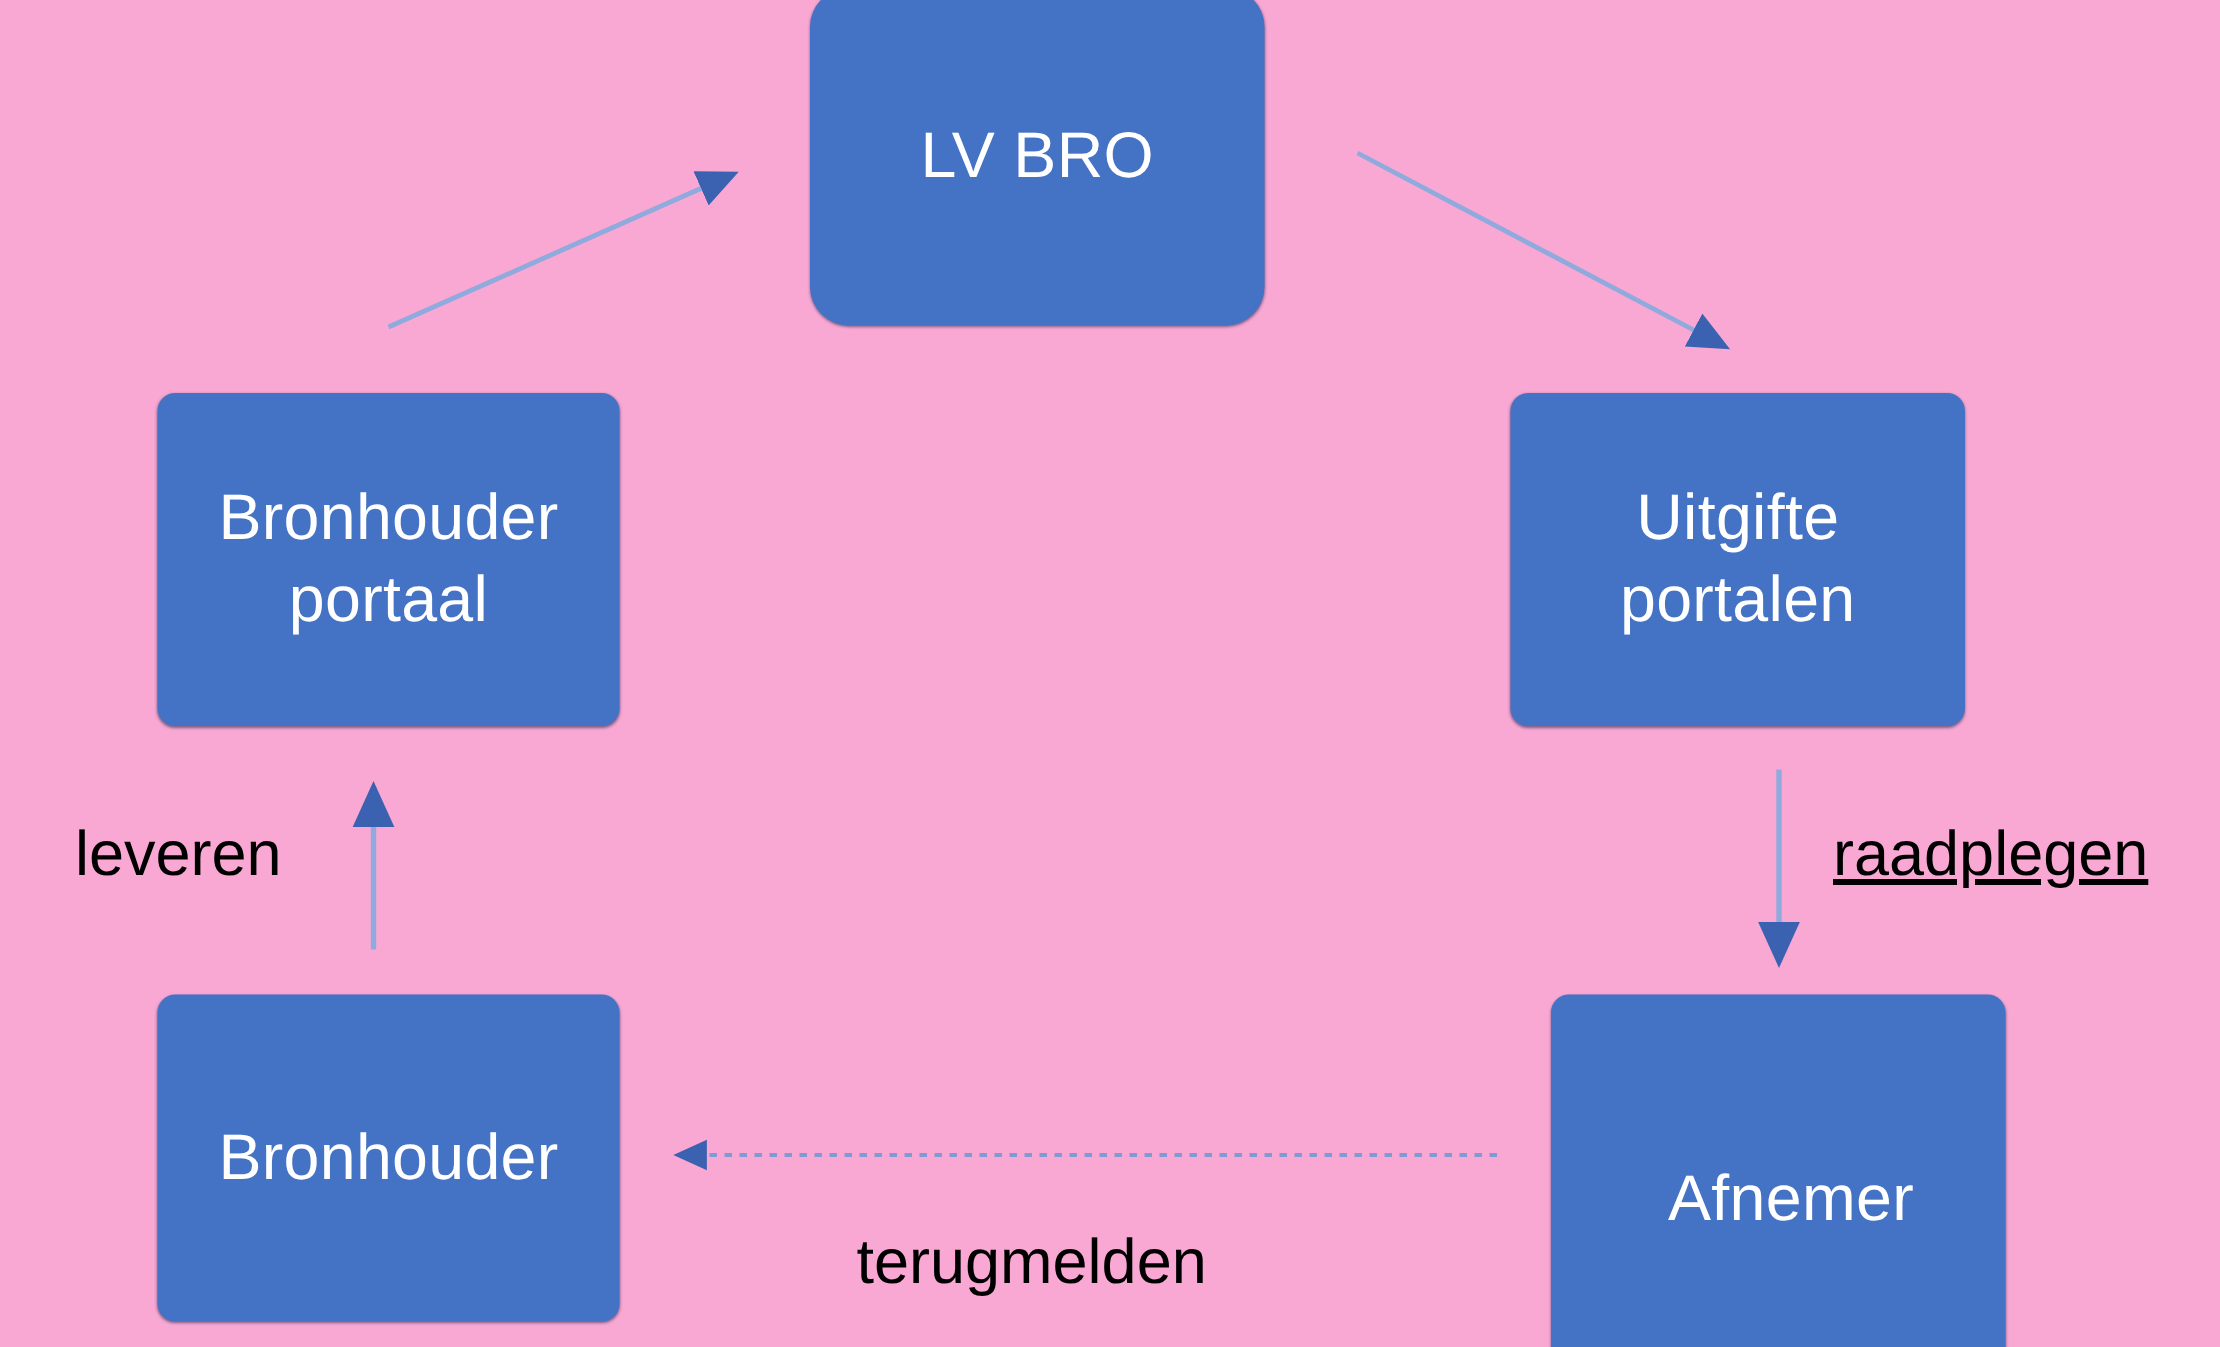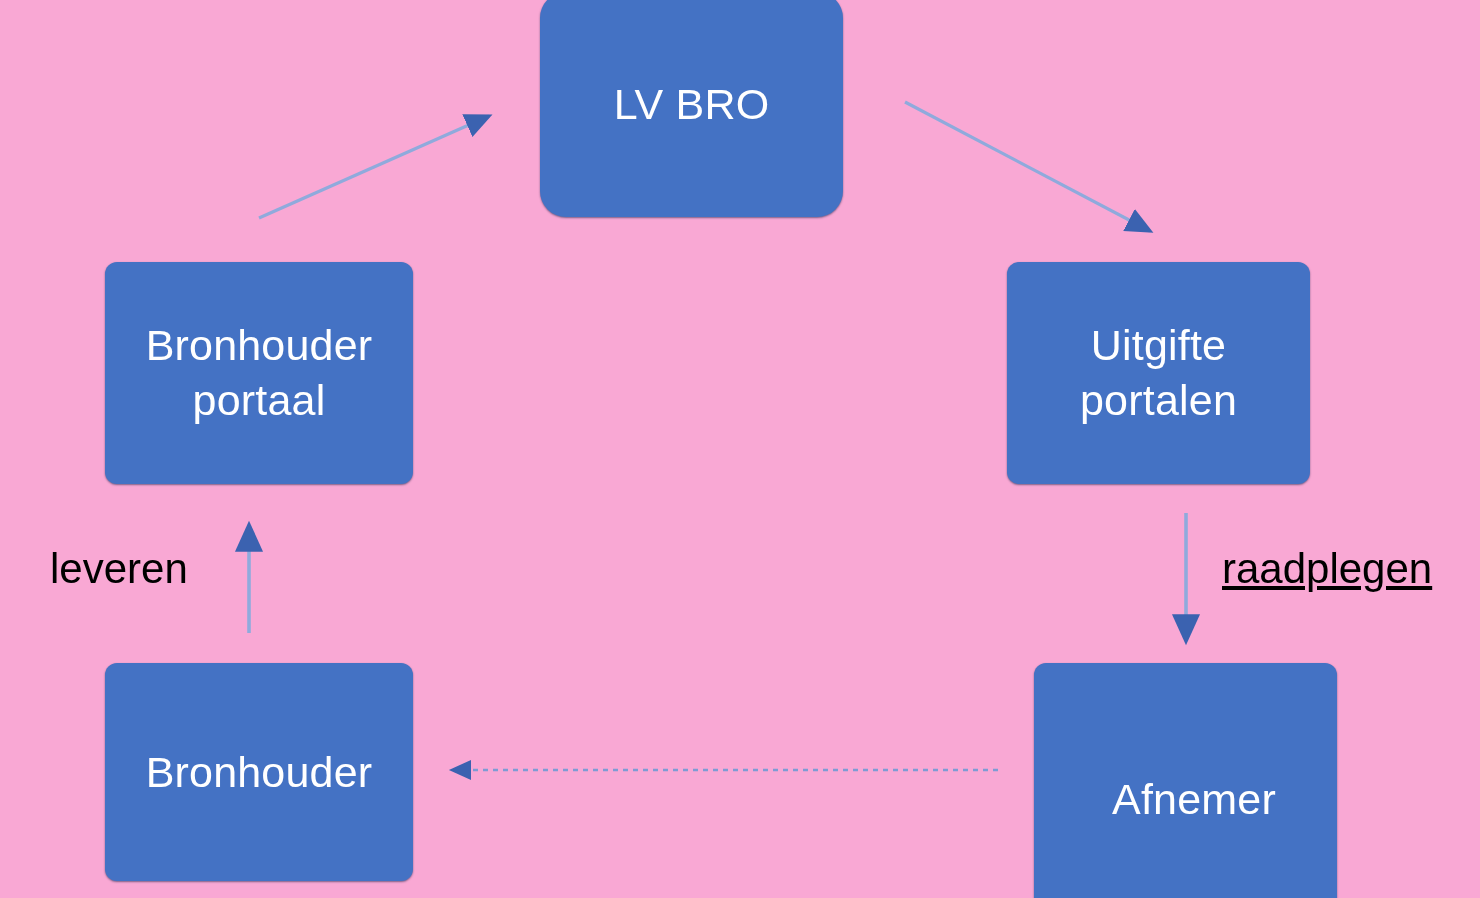--- a/index.html
+++ b/index.html
@@ -150,14 +150,15 @@
   </div>
 
   <div class="node" id="node-afnemer">
     <span class="node-label">Afnemer</span>
   </div>
 
   <div class="edge-label" id="label-leveren">leveren</div>
 
   <div class="edge-label" id="label-raadplegen">raadplegen</div>
 
+  <div class="edge-label" id="label-terugmelden">terugmelden</div>
 
 </div>
 
 </body></html>

